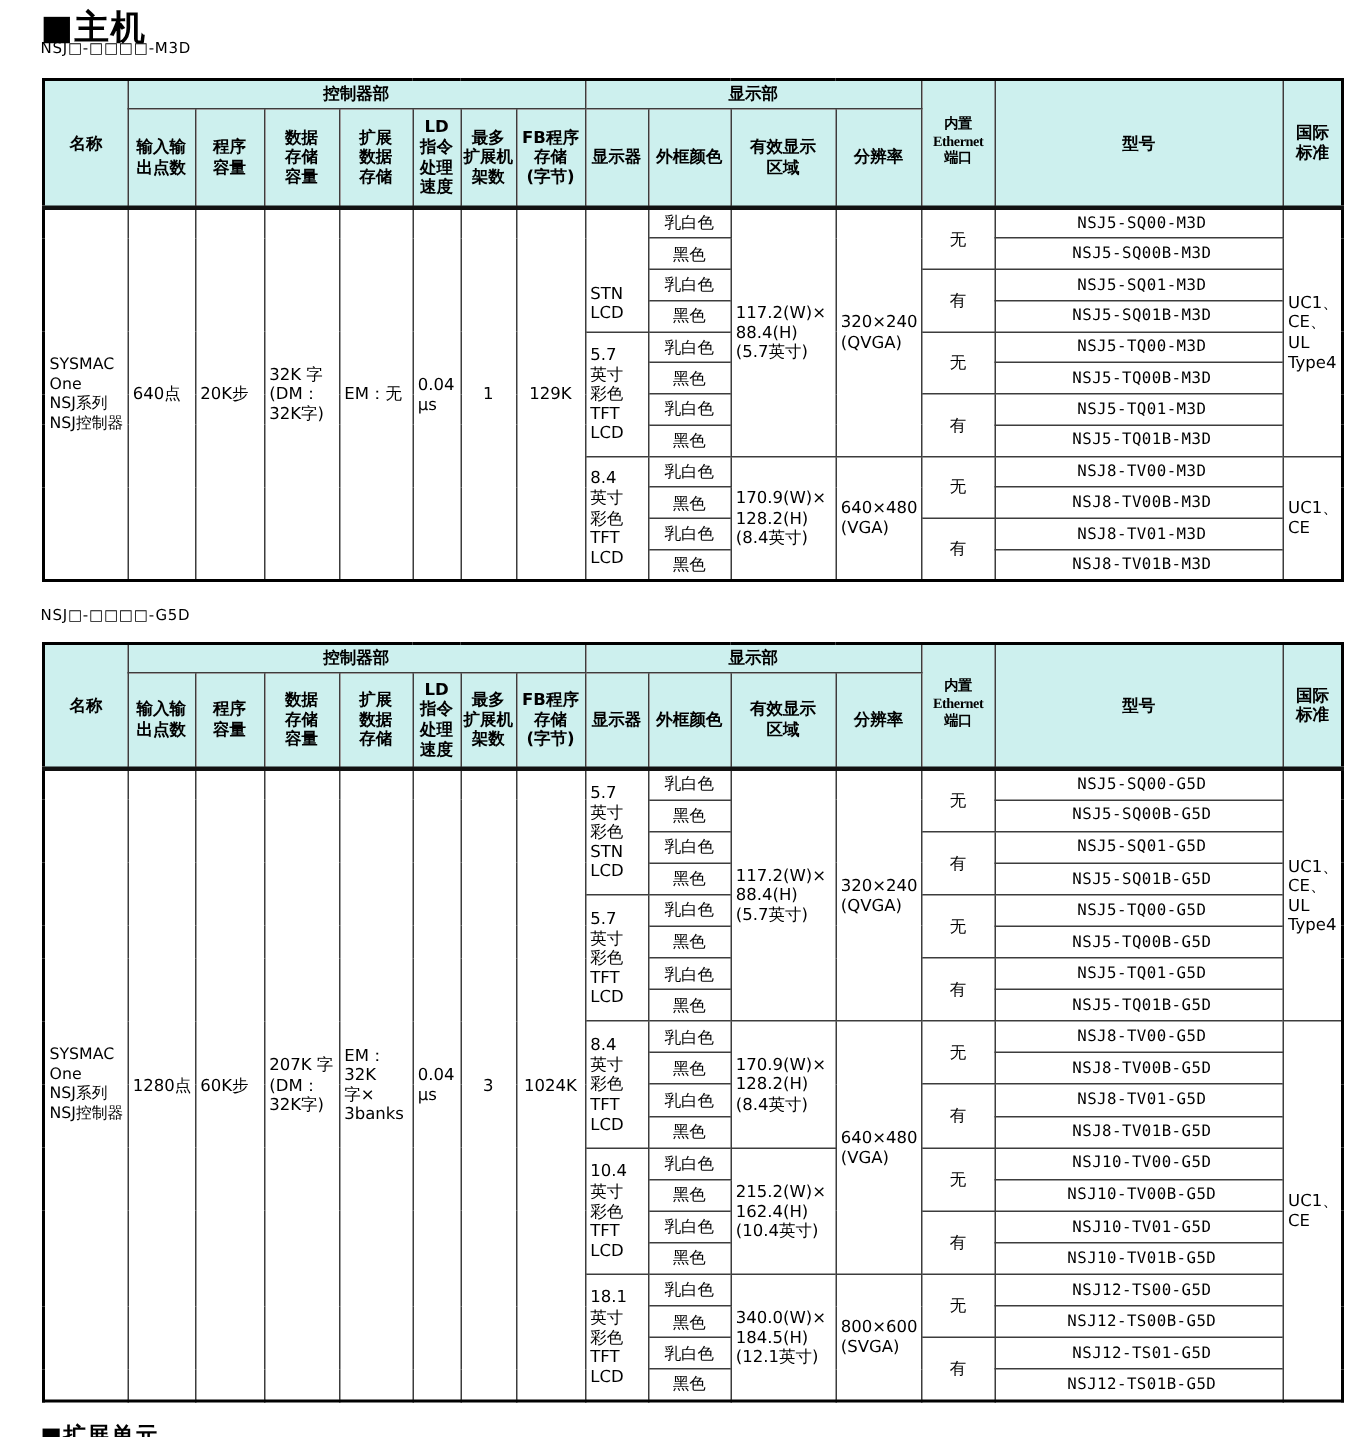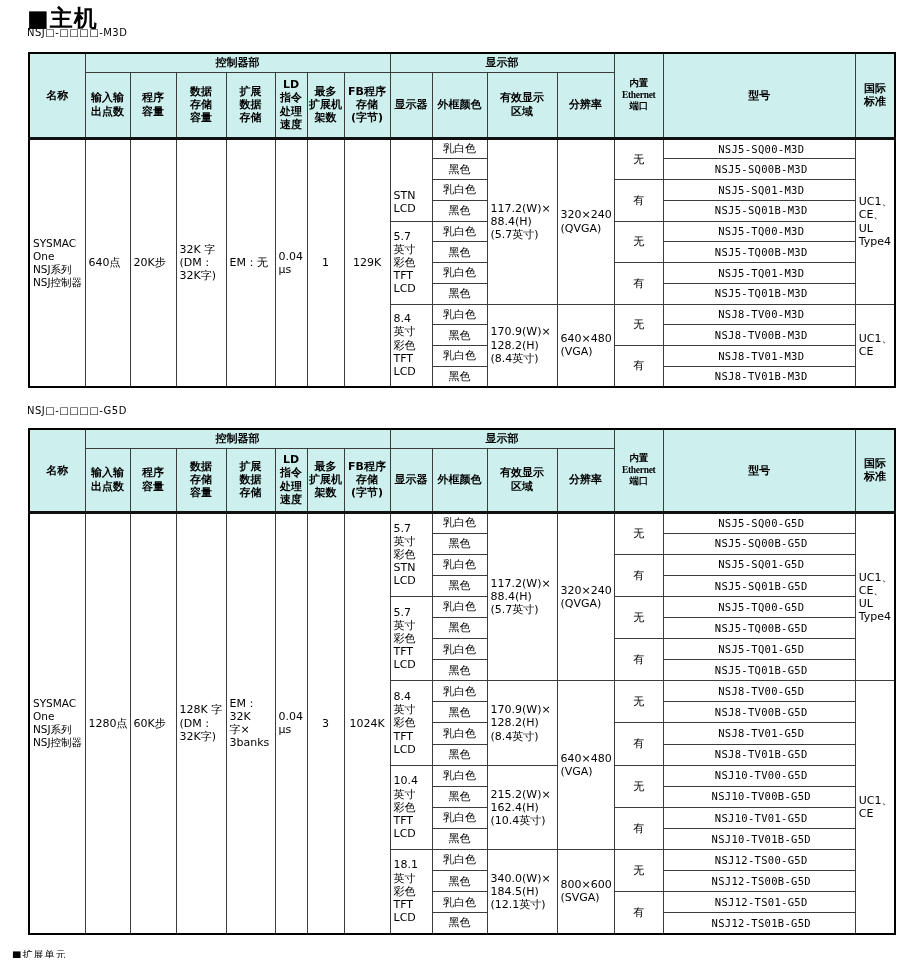--- a/index.html
+++ b/index.html
@@ -56,23 +56,23 @@
   td.name-cell { font-size: 10.5px; line-height: 1.25; padding-left: 3px; }
   td.model-cell {
     font-family: "DejaVu Sans Mono", "Liberation Mono", monospace;
     font-size: 10.5px; padding-left: 6px; letter-spacing: 0.3px;
     white-space: nowrap; text-align: center; margin-top: 20px;
   }
   th.eth-h { font-size: 9.5px; letter-spacing: -0.3px; font-family: Liberation Serif, serif; }
   #table-0 td.disp-0 { vertical-align: bottom; padding-bottom: 5px; }
 
   .footer-clip {
-    position: absolute; left: 12px; top: 948px;
+    position: absolute; left: 27px; top: 948px;
     height: 10px; overflow: hidden;
-    font-size: 10px; font-weight: normal; letter-spacing: 1px;
+    font-size: 15px; font-weight: bold; letter-spacing: 1px;
   }
 </style>
 </head>
 <body>
 
 <div class="sec-title">■主机</div>
 
 <div class="tbl-title" id="title-t0">NSJ□-□□□□-M3D</div>
 <table class="spec-table" id="table-0">
     <colgroup>
@@ -292,21 +292,21 @@
       </tr>
     </thead>
     <tbody>
       <tr>
         <td class="name-cell" rowspan="20">SYSMAC
 One
 NSJ系列
 NSJ控制器</td>
         <td class="l" rowspan="20">1280点</td>
         <td class="l" rowspan="20">60K步</td>
-        <td class="l" rowspan="20">128K 字
+        <td class="l" rowspan="20">207K 字
 (DM：
 32K字)</td>
         <td class="l" rowspan="20">EM：32K
 字×
 3banks</td>
         <td class="l" rowspan="20">0.04
 μs</td>
         <td class="c" rowspan="20">3</td>
         <td class="c" rowspan="20">1024K</td>
         <td class="l disp-0" rowspan="4">5.7

